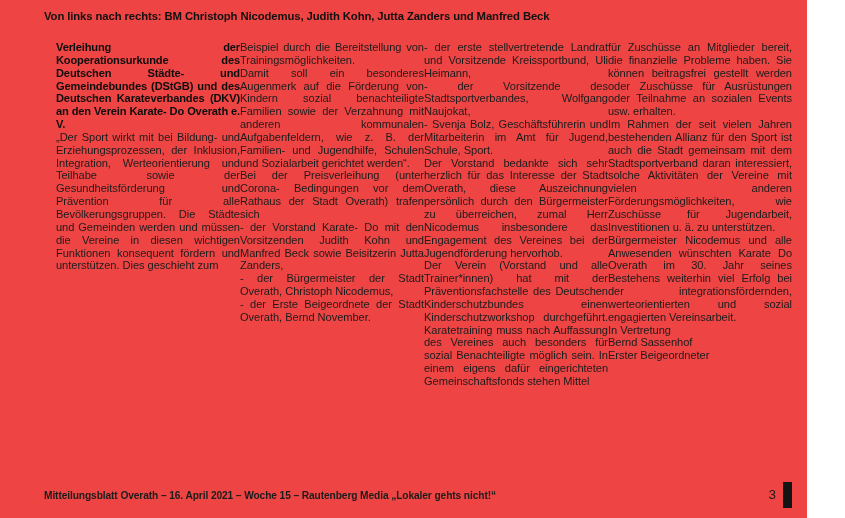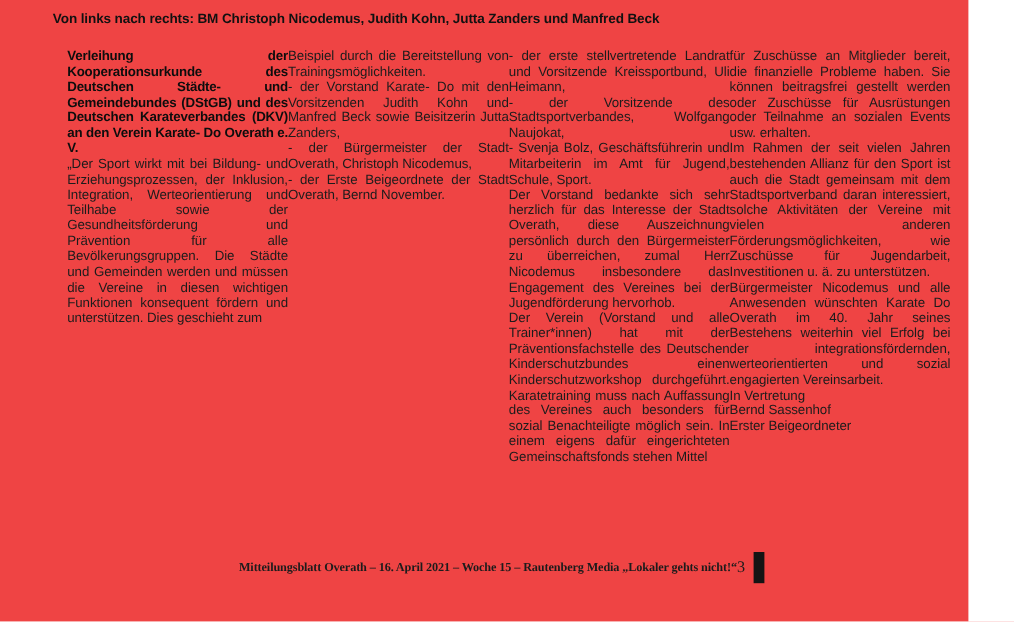--- a/index.html
+++ b/index.html
@@ -69,26 +69,25 @@
     font-weight: bold;
     color: #0d0d0d;
     letter-spacing: -0.15px;
   }
   .col p.nojust {
     text-align: left;
   }
   .footer {
     position: absolute;
     left: 44px;
-    top: 460px;
+    top: 482px;
     width: 748px;
     display: flex;
     align-items: center;
-    justify-content: center;
-    font-family: Liberation Serif, serif;
+    justify-content: space-between;
   }
   .footer-text {
     font-size: 10.2px;
     font-weight: bold;
     letter-spacing: -0.1px;
     color: #1c1c1c;
     white-space: nowrap;
   }
   .folio {
     display: flex;
@@ -118,37 +117,39 @@
   <div class="caption">Von links nach rechts: BM Christoph Nicodemus, Judith Kohn, Jutta Zanders und Manfred Beck</div>
 
   <div class="columns">
     <div class="col">
       <p class="lead">Verleihung der Kooperationsurkunde des Deutschen Städte- und Gemeindebundes (DStGB) und des Deutschen Karateverbandes (DKV) an den Verein Karate- Do Overath e. V.</p>
       <p>„Der Sport wirkt mit bei Bildung- und Erziehungsprozessen, der Inklusion, Integration, Werteorientierung und Teilhabe sowie der Gesundheitsförderung und Prävention für alle Bevölkerungsgruppen. Die Städte und Gemeinden werden und müssen die Vereine in diesen wichtigen Funktionen konsequent fördern und unterstützen. Dies geschieht zum</p>
     </div>
 
     <div class="col">
       <p>Beispiel durch die Bereitstellung von Trainingsmöglichkeiten.</p>
+      <p>Damit soll ein besonderes Augenmerk auf die Förderung von Kindern sozial benachteiligte Familien sowie der Verzahnung mit anderen kommunalen Aufgabenfeldern, wie z. B. der Familien- und Jugendhilfe, Schulen und Sozialarbeit gerichtet werden“.</p>
+      <p>Bei der Preisverleihung (unter Corona- Bedingungen vor dem Rathaus der Stadt Overath) trafen sich</p>
       <p>- der Vorstand Karate- Do mit den Vorsitzenden Judith Kohn und Manfred Beck sowie Beisitzerin Jutta Zanders,</p>
       <p>- der Bürgermeister der Stadt Overath, Christoph Nicodemus,</p>
       <p>- der Erste Beigeordnete der Stadt Overath, Bernd November.</p>
     </div>
 
     <div class="col">
       <p>- der erste stellvertretende Landrat und Vorsitzende Kreissportbund, Uli Heimann,</p>
       <p>- der Vorsitzende des Stadtsportverbandes, Wolfgang Naujokat,</p>
       <p>- Svenja Bolz, Geschäftsführerin und Mitarbeiterin im Amt für Jugend, Schule, Sport.</p>
       <p>Der Vorstand bedankte sich sehr herzlich für das Interesse der Stadt Overath, diese Auszeichnung persönlich durch den Bürgermeister zu überreichen, zumal Herr Nicodemus insbesondere das Engagement des Vereines bei der Jugendförderung hervorhob.</p>
       <p>Der Verein (Vorstand und alle Trainer*innen) hat mit der Präventionsfachstelle des Deutschen Kinderschutzbundes einen Kinderschutzworkshop durchgeführt. Karatetraining muss nach Auffassung des Vereines auch besonders für sozial Benachteiligte möglich sein. In einem eigens dafür eingerichteten Gemeinschaftsfonds stehen Mittel</p>
     </div>
 
     <div class="col">
       <p>für Zuschüsse an Mitglieder bereit, die finanzielle Probleme haben. Sie können beitragsfrei gestellt werden oder Zuschüsse für Ausrüstungen oder Teilnahme an sozialen Events usw. erhalten.</p>
       <p>Im Rahmen der seit vielen Jahren bestehenden Allianz für den Sport ist auch die Stadt gemeinsam mit dem Stadtsportverband daran interessiert, solche Aktivitäten der Vereine mit vielen anderen Förderungsmöglichkeiten, wie Zuschüsse für Jugendarbeit, Investitionen u. ä. zu unterstützen.</p>
-      <p>Bürgermeister Nicodemus und alle Anwesenden wünschten Karate Do Overath im 40. Jahr seines Bestehens weiterhin viel Erfolg bei der integrationsfördernden, werteorientierten und sozial engagierten Vereinsarbeit.</p>
+      <p>Bürgermeister Nicodemus und alle Anwesenden wünschten Karate Do Overath im 30. Jahr seines Bestehens weiterhin viel Erfolg bei der integrationsfördernden, werteorientierten und sozial engagierten Vereinsarbeit.</p>
       <p class="nojust">In Vertretung</p>
       <p class="nojust">Bernd Sassenhof</p>
       <p class="nojust">Erster Beigeordneter</p>
     </div>
   </div>
 
   <div class="footer">
     <div class="footer-text">Mitteilungsblatt Overath – 16. April 2021 – Woche 15 – Rautenberg Media „Lokaler gehts nicht!“</div>
     <div class="folio">
       <span class="folio-number">3</span>

